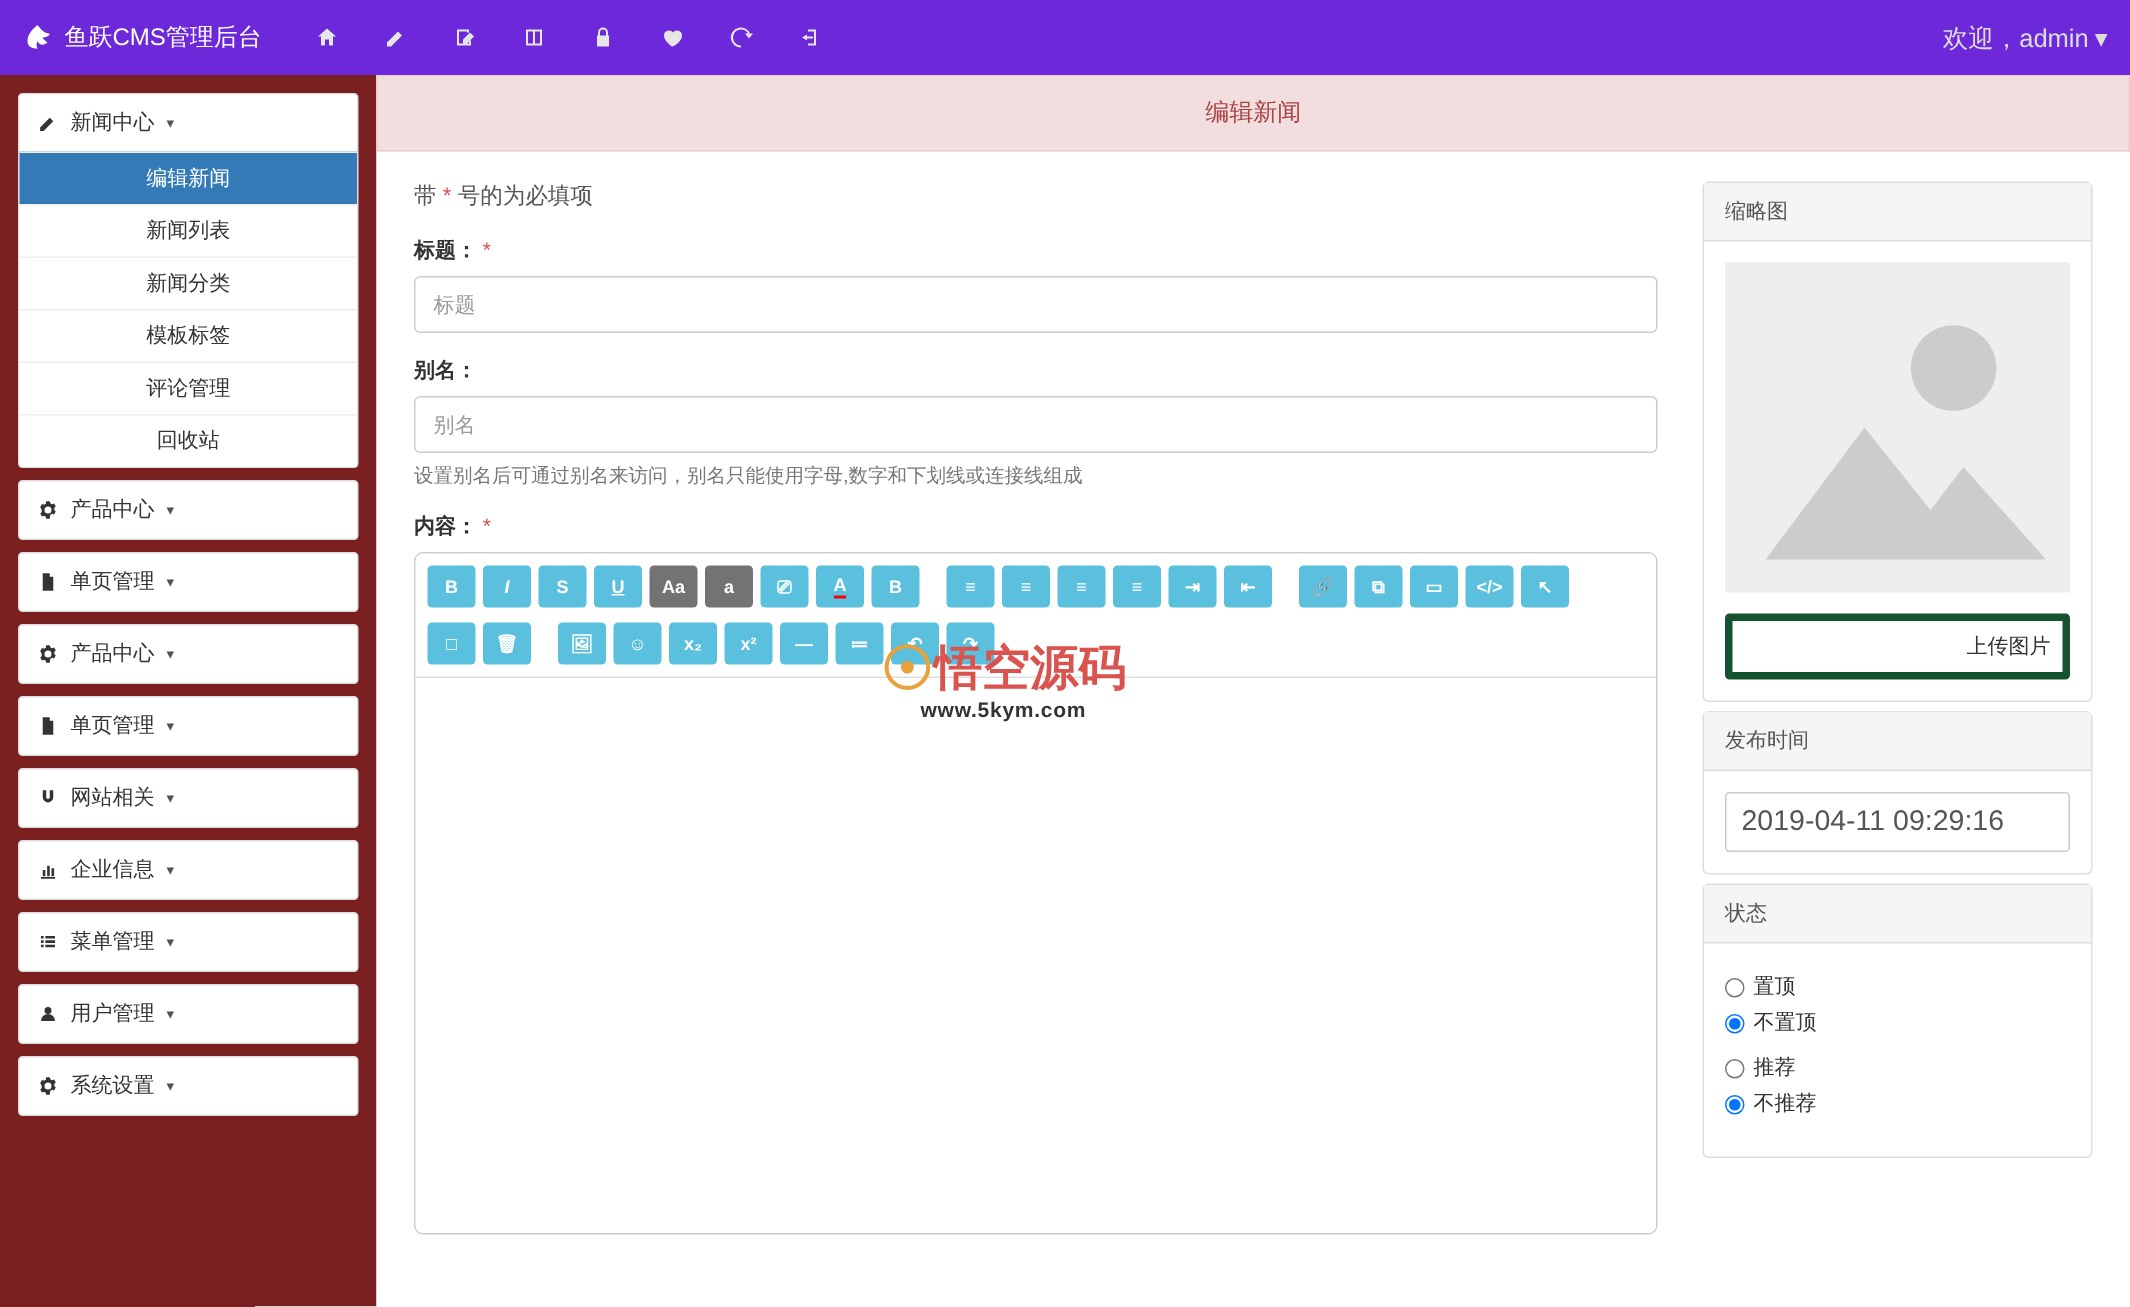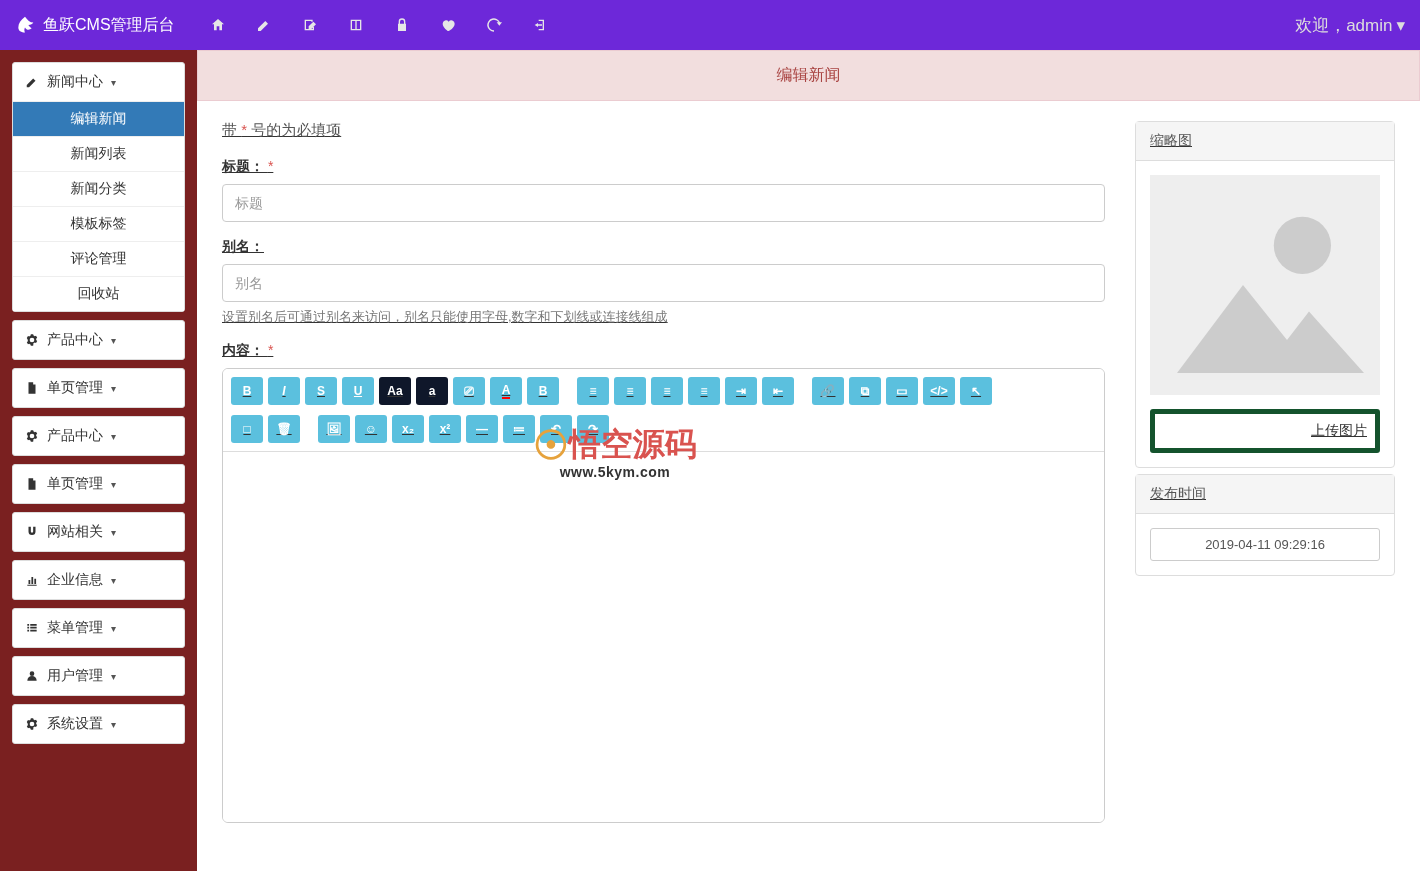--- a/index.html
+++ b/index.html
@@ -8,62 +8,62 @@
 .topbar .logo { display: flex; align-items: center; margin-right: 20px; }
 .topbar .logo svg { width: 20px; height: 20px; margin-right: 8px; fill: #fff; }
 .topbar .brand { font-size: 16px; color: #fff; }
 .topbar .toolbar { display: flex; gap: 30px; margin-left: 15px; }
 .topbar .toolbar .ticon { width: 16px; height: 16px; fill: #e6e6e6; cursor: pointer; }
 .topbar .spacer { flex: 1; }
 .topbar .welcome { color: #ddd; font-size: 17px; }
 .topbar .welcome .caret { margin-left: 4px; }
 
 .layout { display: flex; height: calc(100vh - 50px); }
-.sidebar { width: 197px; background: #7a2020; padding: 12px 12px; overflow-y: auto; }
+.sidebar { width: 251px; background: #7a2020; padding: 12px 12px; overflow-y: auto; }
 .sidegroup { background: #fff; border: 1px solid #ddd; border-radius: 3px; margin-bottom: 8px; }
 .sidegroup-header { padding: 10px 12px; display: flex; align-items: center; gap: 8px; cursor: pointer; }
 .sidegroup-header svg { width: 14px; height: 14px; fill: #333; }
 .sidegroup-header .caret { font-size: 10px; color: #555; }
 .sidegroup .subitems { display: flex; flex-direction: column; }
 .sidegroup .subitems .sub { background: #fff; border-top: 1px solid #eee; text-align: center; padding: 8px 0; cursor: pointer; }
 .sidegroup .subitems .sub.active { background: #337ab7; color: #fff; }
 
 .main { flex: 1; background: #fff; overflow-y: auto; padding: 0; }
 .page-head { background: #f2dede; color: #a94442; text-align: center; padding: 14px; font-size: 16px; border: 1px solid #ebccd1; margin: 0; }
-.content-wrap { display: flex; padding: 20px 25px; gap: 30px; align-items: flex-start; text-decoration: underline; }
+.content-wrap { display: flex; padding: 20px 25px; gap: 30px; align-items: flex-start; }
 .form-col { flex: 1; min-width: 0; }
 .side-col { width: 260px; }
 
 .hint { color: #555; margin-bottom: 18px; font-size: 15px; }
 .hint .star { color: #d9534f; }
 .form-group { margin-bottom: 16px; }
 .form-group label { display: block; font-weight: bold; margin-bottom: 8px; font-size: 14px; }
 .form-group .star { color: #d9534f; font-weight: normal; }
 .form-control { width: 100%; border: 1px solid #ccc; border-radius: 4px; padding: 10px 12px; font-size: 14px; color: #555; }
 .form-control::placeholder { color: #999; }
 .help { color: #777; font-size: 13px; margin-top: 6px; }
 
 .editor { border: 1px solid #ccc; border-radius: 6px; overflow: hidden; }
 .ed-toolbar { background: #fff; border-bottom: 1px solid #ddd; padding: 8px; display: flex; flex-wrap: wrap; gap: 5px; }
 .ed-btn { background: #5bc0de; color: #fff; border-radius: 3px; width: 32px; height: 28px; display: flex; align-items: center; justify-content: center; font-size: 12px; font-weight: bold; cursor: pointer; }
-.ed-btn.orange { background: #0f172a; }
+.ed-btn.orange { background: #737373; }
 .ed-btn.sep { background: transparent; width: 8px; cursor: default; }
 .ed-body { height: 370px; background: #fff; position: relative; }
 .watermark { position: absolute; top: -30px; left: 310px; pointer-events: none; display:flex; flex-direction:column; align-items:center; }
 .watermark .wm-top { font-size: 32px; font-weight: bold; display:flex; align-items:center; }
 .watermark .wm-url { font-size: 14px; font-weight:bold; color:#333; margin-top:-4px; letter-spacing:0.5px; }
 
 .panel { border: 1px solid #ddd; border-radius: 4px; margin-bottom: 6px; }
 .panel-head { background: #f5f5f5; border-bottom: 1px solid #ddd; padding: 10px 14px; font-size: 14px; color: #555; }
 .panel-body { padding: 14px; }
 .thumb-box { width: 100%; height: 220px; background: #eee; display: flex; align-items: center; justify-content: center; }
 .thumb-box svg { width: 100%; height: 100%; }
 .upload-btn { width: 100%; border: 5px solid #14532d; background: #fff; border-radius: 3px; padding: 8px; margin-top: 14px; cursor: pointer; text-align: right; }
 
-.panel-body input[type=text] { width: 100%; border: 1px solid #ccc; border-radius: 3px; padding: 8px 10px; font-size: 13px; color: #555; text-align: center; }
+.panel-body input[type=text] { width: 100%; border: 1px solid #ccc; border-radius: 3px; padding: 8px 10px; font-size: 19px; color: #555; }
 
 .radio-line { display: flex; align-items: center; gap: 6px; margin: 6px 0; }
 .radio-line input { cursor: pointer; }
 .radio-group { margin-bottom: 12px; }
 </style>
 </head>
 <body>
 
 <div class="topbar">
   <div class="logo">
@@ -302,16 +302,41 @@
           </div>
         </div>
 
         <div class="panel">
           <div class="panel-head">发布时间</div>
           <div class="panel-body">
             <input type="text" value="2019-04-11 09:29:16" style="">
           </div>
         </div>
 
+        <div class="panel">
+          <div class="panel-head">状态</div>
+          <div class="panel-body">
+            <div class="radio-group">
+              <div class="radio-line">
+                <input type="radio" name="top" style="">
+                  <span>置顶</span>
+              </div>
+              <div class="radio-line">
+                <input type="radio" name="top" checked="" style="">
+                  <span>不置顶</span>
+              </div>
+            </div>
+            <div class="radio-group">
+              <div class="radio-line">
+                <input type="radio" name="rec" style="">
+                  <span>推荐</span>
+              </div>
+              <div class="radio-line">
+                <input type="radio" name="rec" checked="" style="">
+                  <span>不推荐</span>
+              </div>
+            </div>
+          </div>
+        </div>
       </div>
     </div>
   </div>
 </div>
 
 </body></html>

